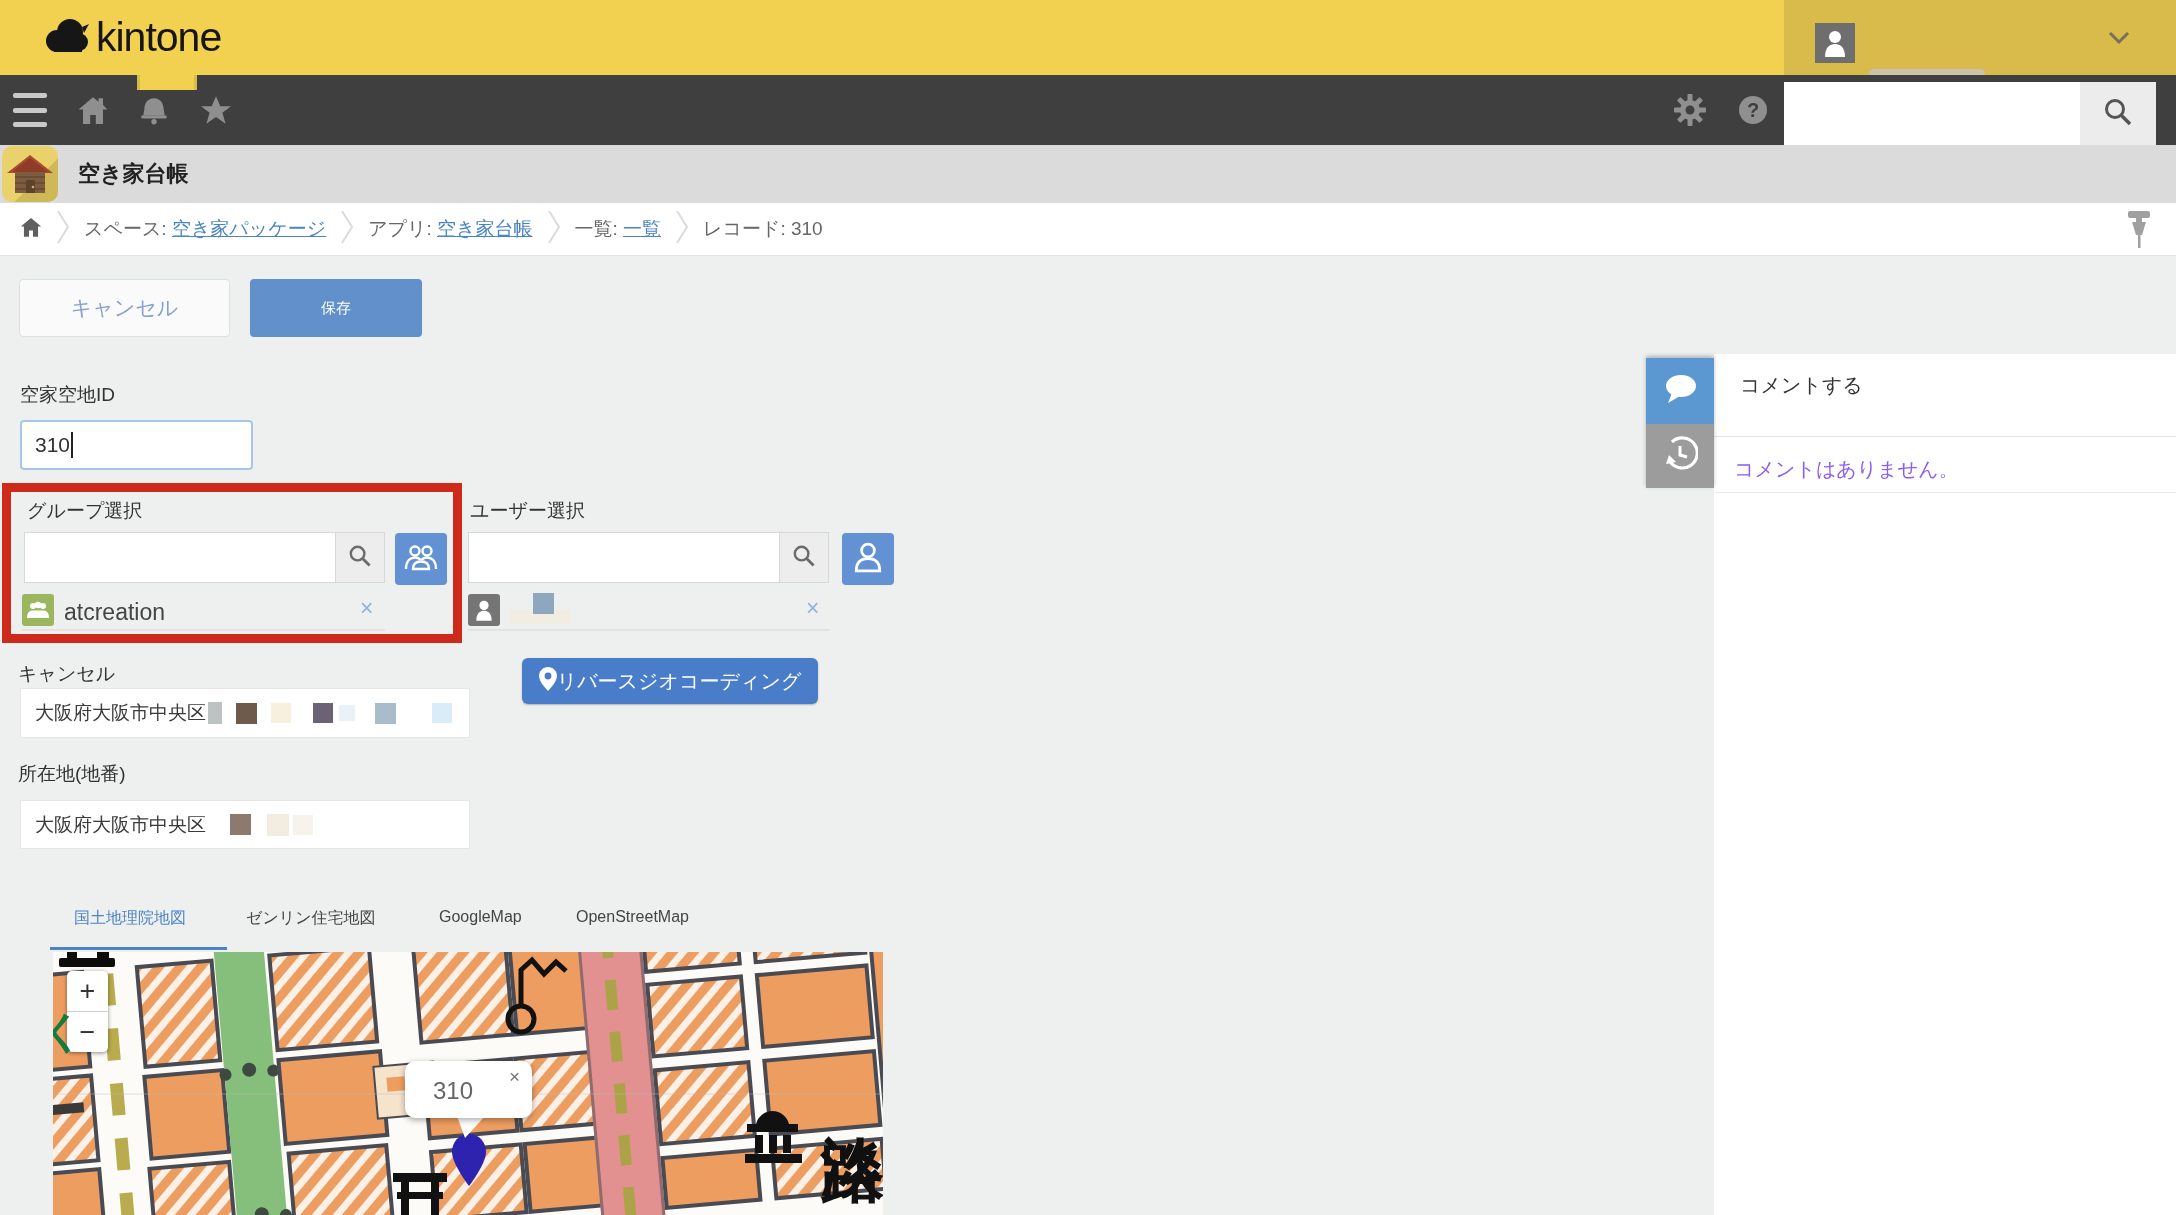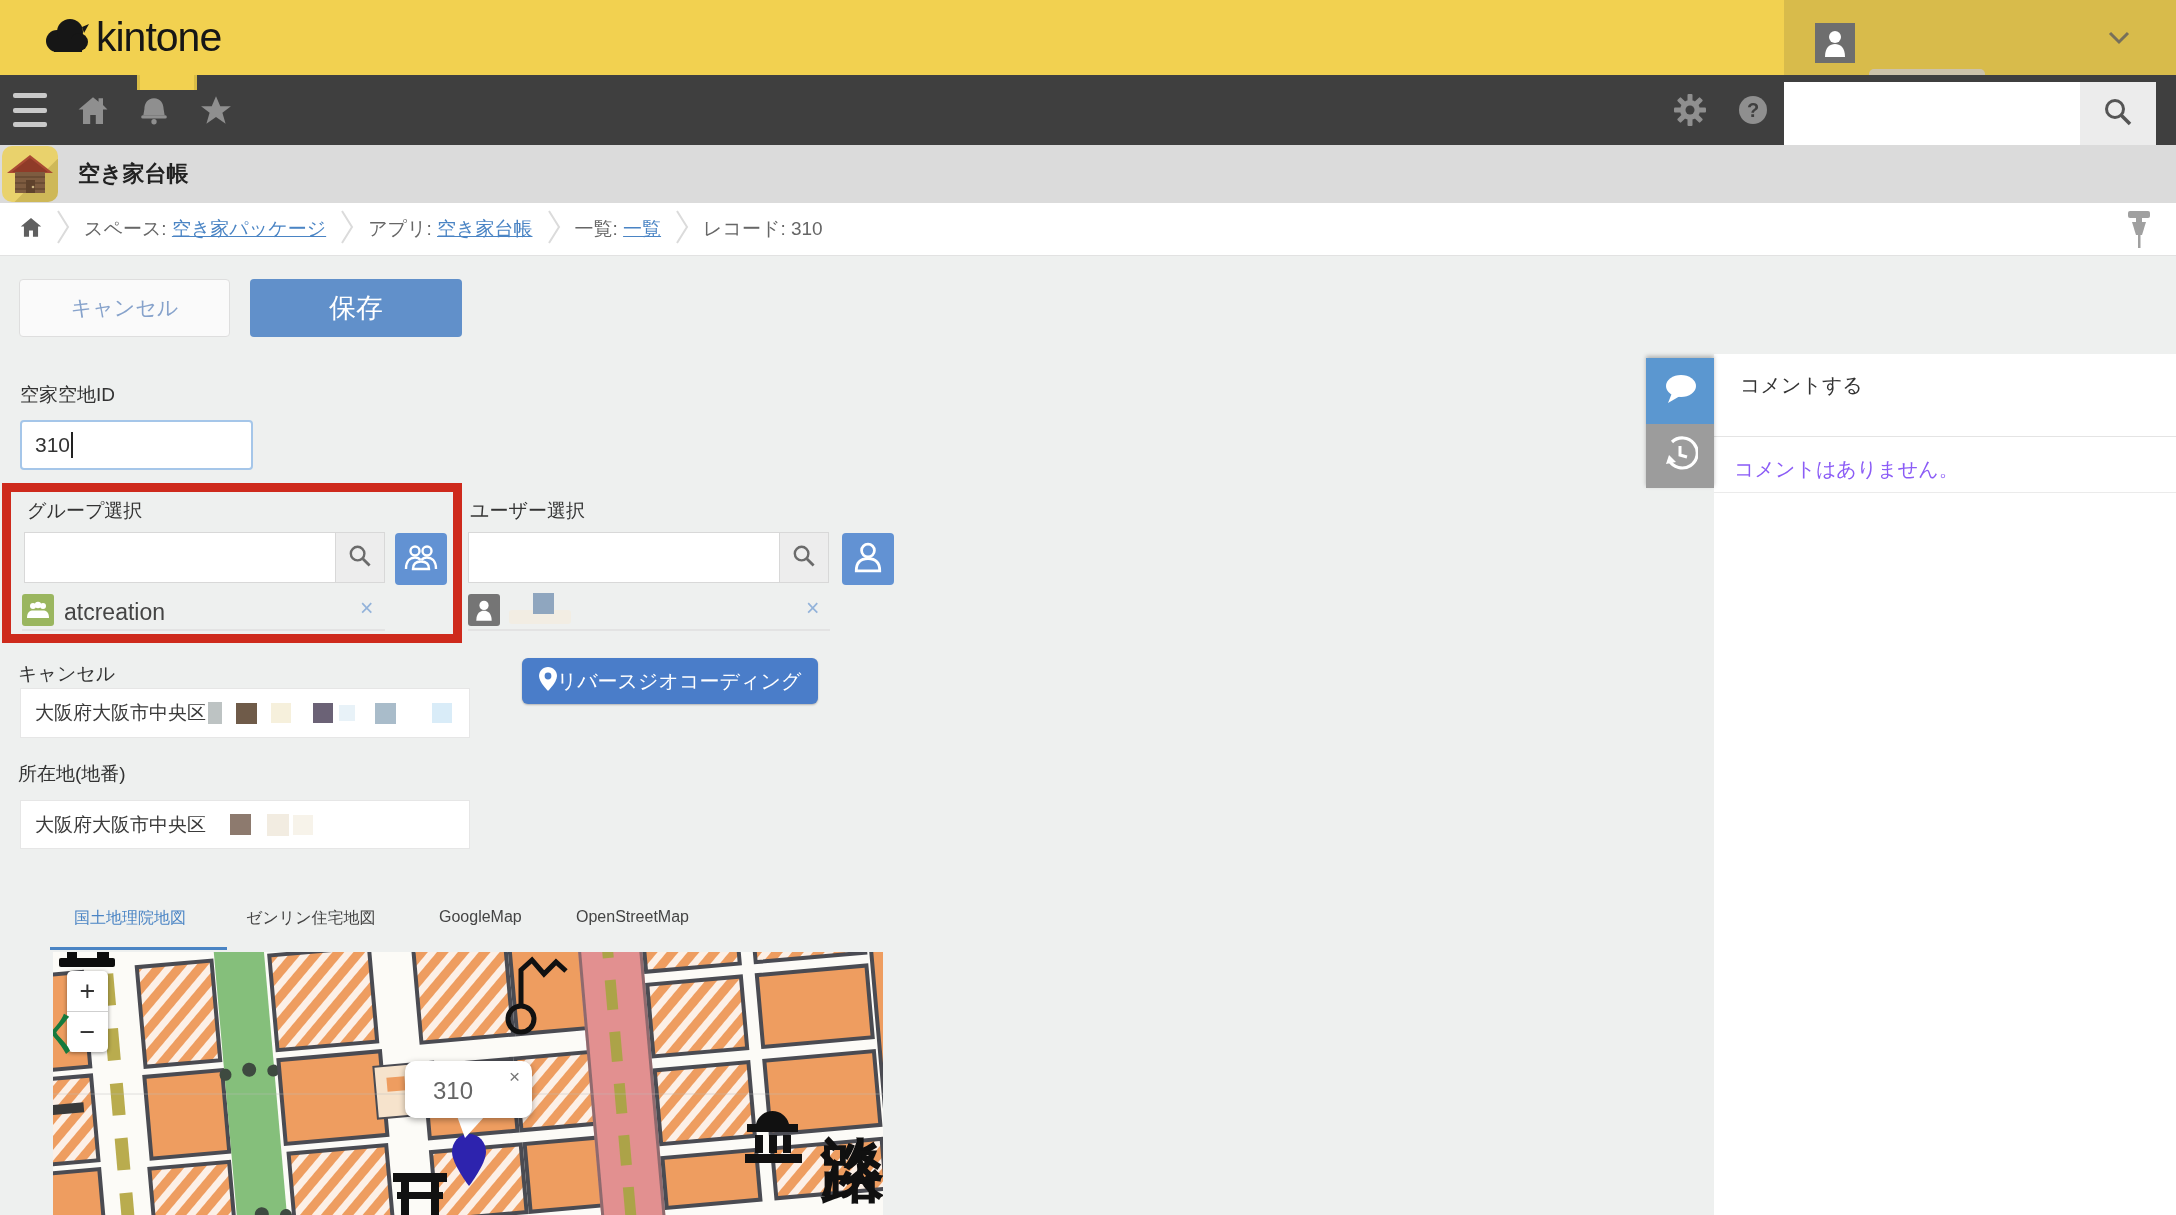--- a/index.html
+++ b/index.html
@@ -29,21 +29,21 @@
   .app-icon{left:2px;top:146px;width:56px;height:56px;border-radius:10px;background:#E9D26C;overflow:hidden;cursor:pointer}
   .app-icon .shadow{position:absolute;left:22px;top:26px;width:70px;height:70px;background:rgba(110,90,20,.22);transform:rotate(45deg)}
   .app-title{left:78px;top:159px;font-size:22px;font-weight:bold;color:#222}
   
   .breadcrumb{left:0;top:203px;width:2176px;height:53px;background:#fff;border-bottom:1px solid #E2E2E2;box-sizing:border-box;display:flex;align-items:center;padding-left:20px;gap:14px}
   .bc-txt{font-size:19px;color:#666;white-space:nowrap}
   .bc-link{color:#4A84C4;text-decoration:underline;cursor:pointer}
   .pin{left:2126px;top:209px}
   
   .btn-cancel{left:19px;top:279px;width:211px;height:58px;background:#FAFAFA;border:1px solid #DEDEDE;border-radius:4px;box-sizing:border-box;font-size:21px;color:#86A2CB;display:flex;align-items:center;justify-content:center;cursor:pointer}
-  .btn-save{left:250px;top:279px;width:212px;height:58px;background:#6190CA;border-radius:4px;font-size:27px;color:#fff;display:flex;align-items:center;justify-content:center;cursor:pointer}
+  .btn-save{left:250px;top:279px;width:172px;height:58px;background:#6190CA;border-radius:4px;font-size:15px;color:#fff;display:flex;align-items:center;justify-content:center;cursor:pointer}
   
   .lbl{font-size:19px;color:#333}
   .id-input{left:20px;top:420px;width:233px;height:50px;background:#fff;border:2px solid #A5C6E9;border-radius:4px;box-sizing:border-box;display:flex;align-items:center;padding-left:13px;font-size:21px;color:#333;cursor:text}
   .caret{display:inline-block;width:2px;height:26px;background:#222;margin-left:1px;vertical-align:middle}
   .red-box{left:2px;top:483px;width:460px;height:160px;border:9px solid #CE2A1C;box-sizing:border-box;pointer-events:none;z-index:5}
   .sel-input{height:51px;background:#fff;border:1px solid #D8D8D8;box-sizing:border-box;outline:none;font-size:20px;padding:0 10px;font-family:"Liberation Sans",sans-serif}
   .seg{width:49px;height:51px;background:#EDEDED;border:1px solid #D8D8D8;border-left:none;box-sizing:border-box;display:flex;align-items:center;justify-content:center;cursor:pointer}
   .blue-ico-btn{width:52px;height:52px;background:#6292D3;border-radius:4px;display:flex;align-items:center;justify-content:center;cursor:pointer}
   .chip-ico{width:32px;height:32px;border-radius:3px;display:flex;align-items:center;justify-content:center}
   .chip-name{font-size:23px;color:#444}

